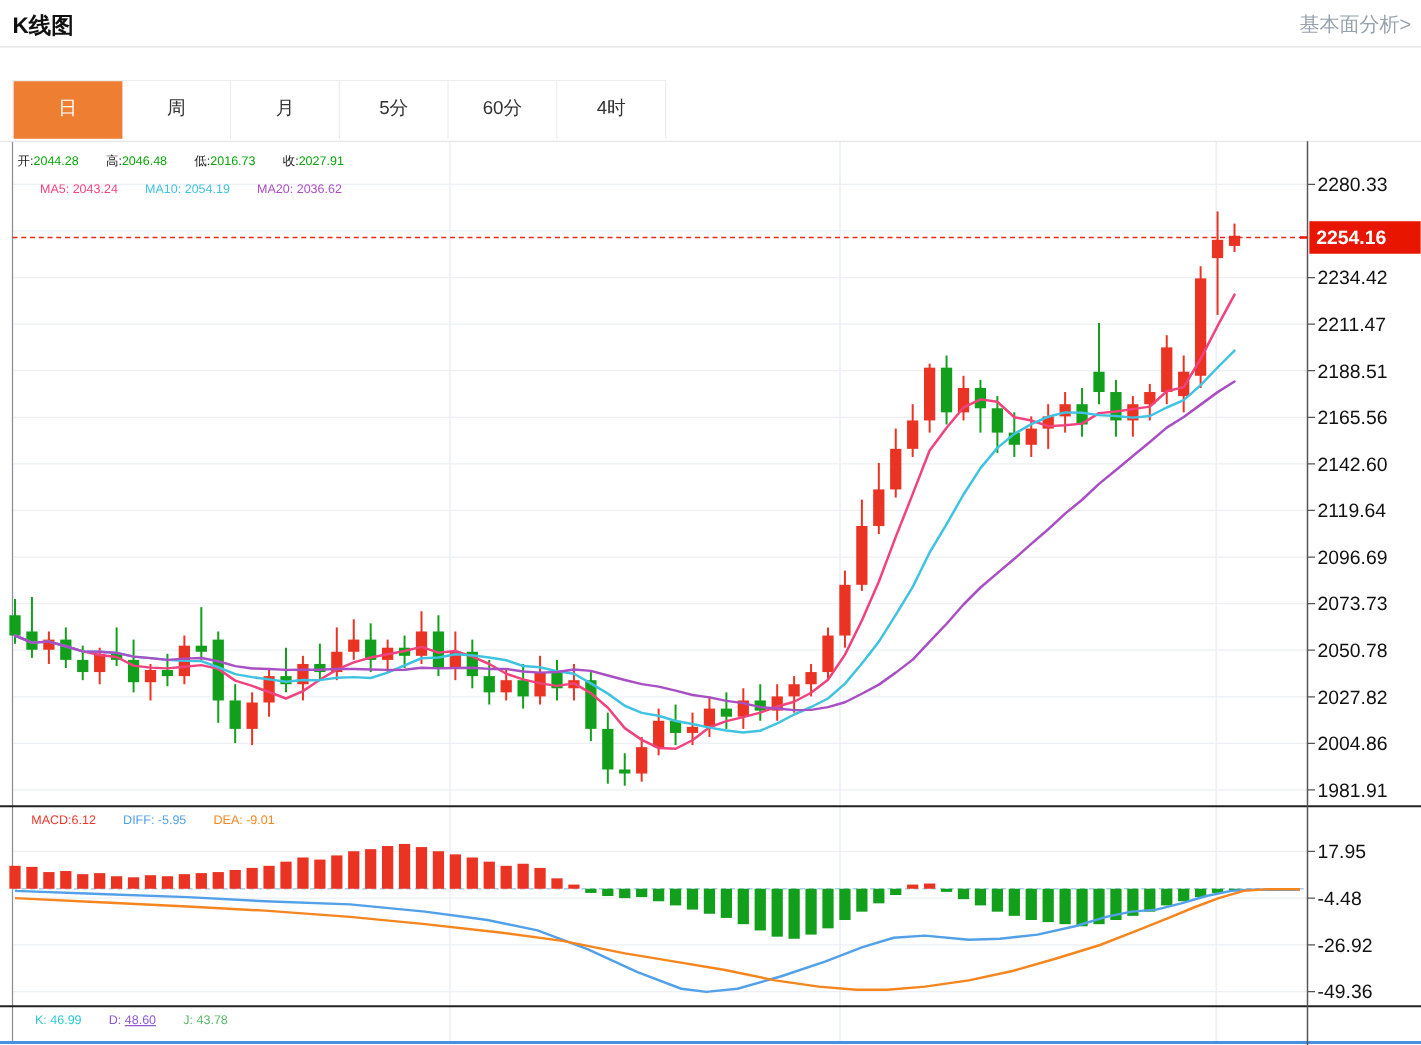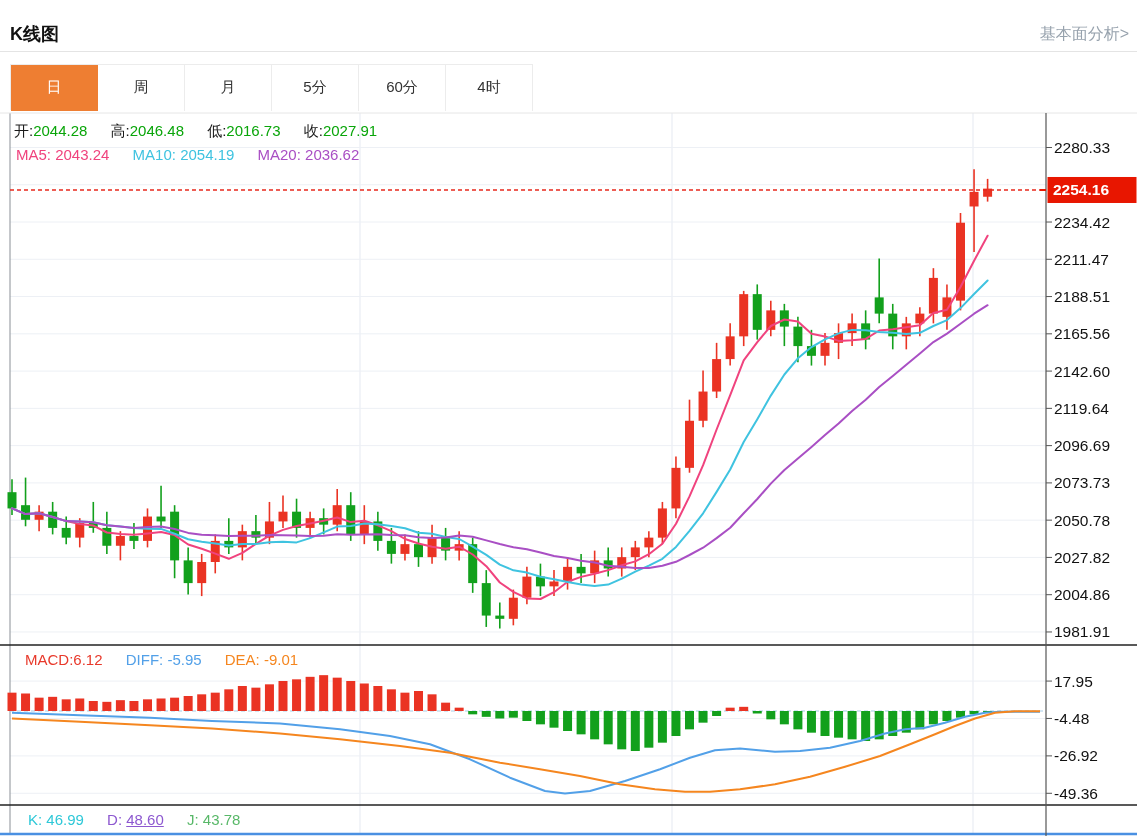--- a/index.html
+++ b/index.html
@@ -1,31 +1,31 @@
 <!DOCTYPE html>
 <html><head>
 <meta charset="utf-8">
 <style>
   * { margin:0; padding:0; box-sizing:border-box; }
   html,body { background:#fff; }
   body {
     width:1137px; height:836px; position:relative; overflow:hidden;
     font-family:"Liberation Sans","DejaVu Sans",sans-serif;
   }
-  .page-header { position:absolute; top:14px; left:0; width:1137px; height:38px;
+  .page-header { position:absolute; top:0; left:0; width:1137px; height:38px;
     border-bottom:1px solid #e4e4e4; }
   .page-title { position:absolute; left:10px; top:8px; font-size:18px; font-weight:bold; color:#111; }
   .fund-link { position:absolute; right:8px; top:10px; font-size:16px; color:#97a2ad; text-decoration:none; cursor:pointer; }
   .tabbar { position:absolute; left:10px; top:64px; height:46px; display:flex;
     border-top:1px solid #ececec; border-left:1px solid #ececec; border-bottom:1px solid #ececec; }
   .tab { width:87px; height:46px; line-height:44px; text-align:center; font-size:15px; color:#333;
     background:#fff; border-right:1px solid #ececec; cursor:pointer; }
   .tab.active { background:#ee7e32; color:#fff; border-right:1px solid #ee7e32; }
   #chart-svg { position:absolute; left:0; top:0; }
-  .legend-row { position:absolute; font-size:15px; white-space:nowrap; z-index:3; }
+  .legend-row { position:absolute; font-size:10px; white-space:nowrap; z-index:3; }
   .legend-row .pair { margin-right:19px; }
   .lb { color:#1a1a1a; }
   .lv { }
 </style>
 </head>
 <body>
 
 <svg id="chart-svg" width="1137" height="836" viewBox="0 0 1137 836">
     <g>
       <line x1="10" x2="1046" y1="147.5" y2="147.5" stroke="#edf0f5" stroke-width="1"></line>
@@ -345,21 +345,21 @@
   <div class="tab">4时</div>
 </div>
 
 <div class="legend-row" style="left:14px; top:122px;">
   <span class="pair"><span class="lb">开:</span><span class="lv" style="color: rgb(9, 165, 9);">2044.28</span></span>
   <span class="pair"><span class="lb">高:</span><span class="lv" style="color: rgb(9, 165, 9);">2046.48</span></span>
   <span class="pair"><span class="lb">低:</span><span class="lv" style="color: rgb(9, 165, 9);">2016.73</span></span>
   <span class="pair"><span class="lb">收:</span><span class="lv" style="color: rgb(9, 165, 9);">2027.91</span></span>
 </div>
 
-<div class="legend-row" style="left:16px; top:146px;">
+<div class="legend-row" style="left:32px; top:146px;">
   <span class="pair"><span style="color: rgb(240, 67, 126);">MA5: </span><span style="color: rgb(240, 67, 126);">2043.24</span></span>
   <span class="pair"><span style="color: rgb(63, 195, 224);">MA10: </span><span style="color: rgb(63, 195, 224);">2054.19</span></span>
   <span class="pair"><span style="color: rgb(169, 79, 196);">MA20: </span><span style="color: rgb(169, 79, 196);">2036.62</span></span>
 </div>
 
 <div class="legend-row" style="left:25px; top:651px;">
   <span class="pair"><span style="color: rgb(232, 57, 43); text-align: center;">MACD:</span><span style="color: rgb(232, 57, 43);">6.12</span></span>
   <span class="pair"><span style="color: rgb(82, 160, 232);">DIFF: </span><span style="color: rgb(82, 160, 232);">-5.95</span></span>
   <span class="pair"><span style="color: rgb(245, 134, 31);">DEA: </span><span style="color: rgb(245, 134, 31);">-9.01</span></span>
 </div>

